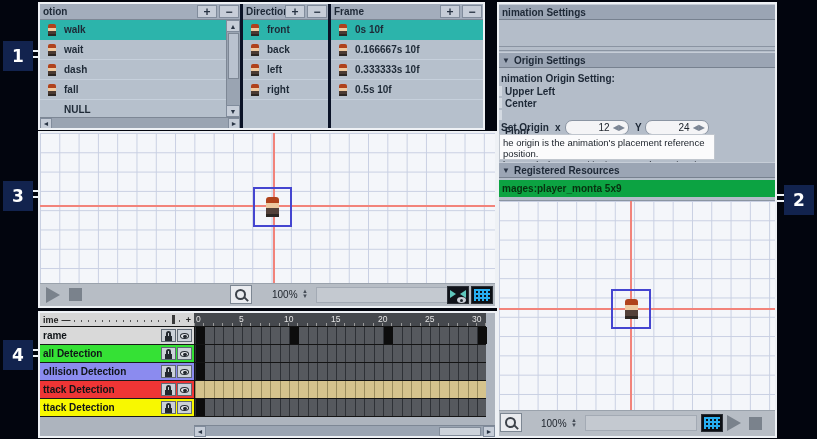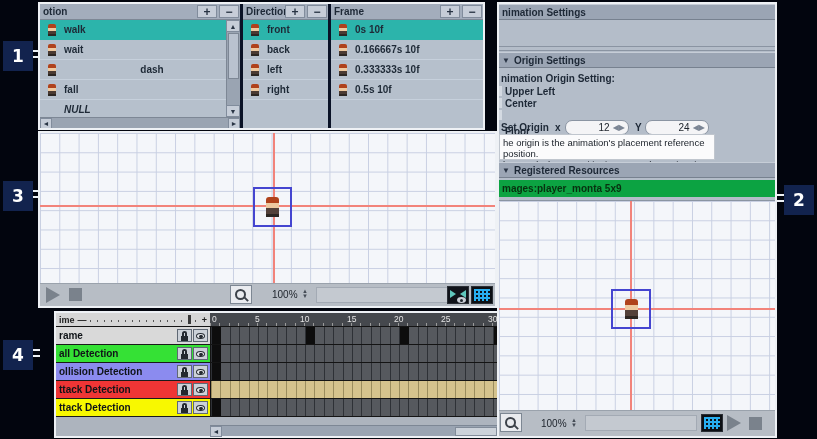--- a/index.html
+++ b/index.html
@@ -133,29 +133,29 @@
       </div>
     </div>
     <div class="list-row sel" style="top:16px;">
       <span class="mini-sprite"></span>
       <span>walk</span>
     </div>
     <div class="list-row" style="top:36px;">
       <span class="mini-sprite"></span>
       <span>wait</span>
     </div>
-    <div class="list-row" style="top:56px;justify-content:center;">
+    <div class="list-row" style="top:56px;">
       <span class="mini-sprite"></span>
       <span>dash</span>
     </div>
     <div class="list-row" style="top:76px;">
       <span class="mini-sprite"></span>
       <span>fall</span>
     </div>
-    <div class="list-row" style="top:96px;font-style:italic;">
+    <div class="list-row" style="top:96px;">
       <span>NULL</span>
     </div>
     <div class="list-row" style="top:116px;">
       <span class="mini-sprite"></span>
       <span>death</span>
     </div>
 
     <div class="scroll-v" style="right:0;top:16px;bottom:11px;">
       <div class="sbar-btn" style="top:0;left:-1px;">
           <span>▲</span>
@@ -261,21 +261,21 @@
       <span class="ar r"></span>
       <span class="ar l"></span>
       <span class="eye"></span>
     </div>
     <div class="gridbtn" style="position:absolute;right:2px;top:2px;">
       <div class="g"></div>
     </div>
   </div>
 </div>
 
-<div class="whitebox" style="left:54px;top:311px;width:459px;height:127px;">
+<div class="whitebox" style="left:38px;top:311px;width:459px;height:127px;">
   <div class="abs" style="left:0;top:0;width:455px;height:123px;background:#adb4be;">
 
     <div class="tl-header">
       <span>ime</span>
       <span style="font-weight:bold;">—</span>
       <span class="tl-slider">
         <span class="tl-handle"></span>
       </span>
       <span style="font-weight:bold;">+</span>
     </div>

